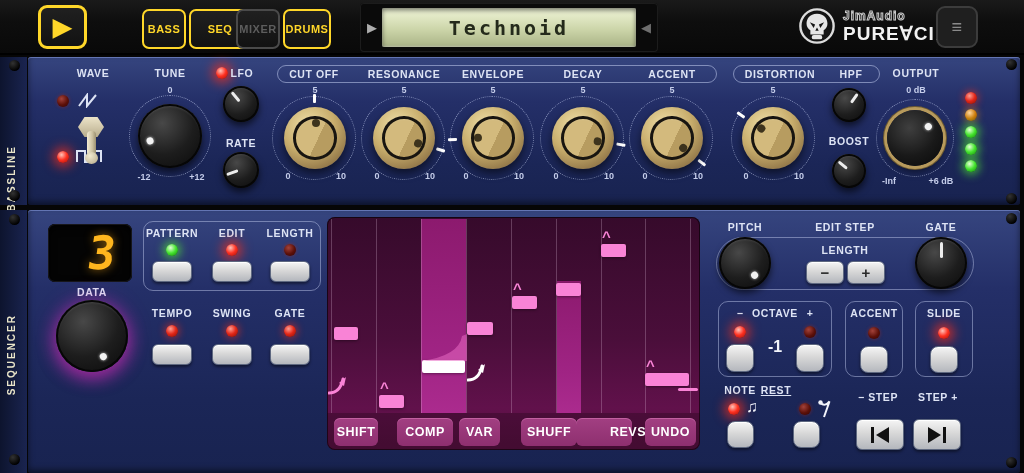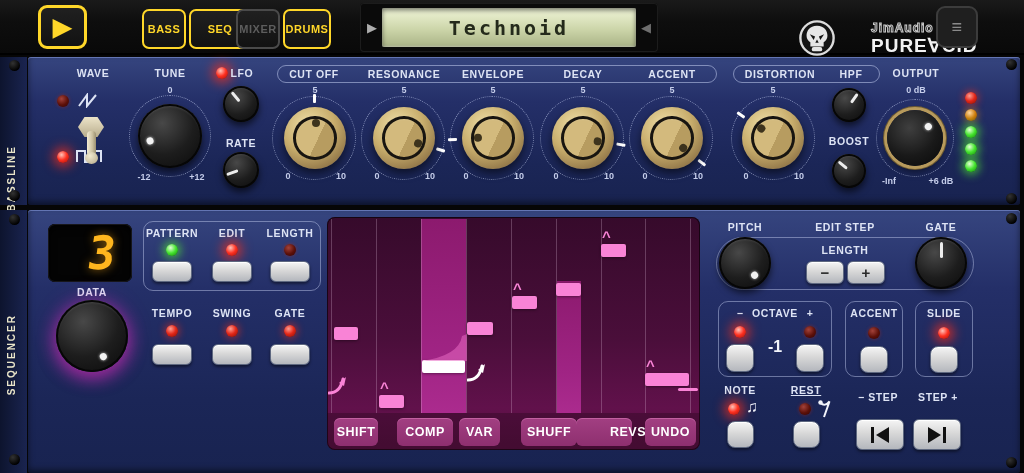--- a/index.html
+++ b/index.html
@@ -20,21 +20,21 @@
   .ybtn.disabled{border-color:#4a4a4a;color:#5d5d5d;}
   #play-btn{left:38px;top:5px;width:49px;height:44px;border-width:3px;border-radius:9px;font-size:24px;}
   #lcd{position:absolute;left:360px;top:3px;width:298px;height:49px;background:#0a0a0a;border-radius:4px;
        box-shadow:inset 0 0 0 1px #1c1c1c;}
   #lcd .arrow{position:absolute;top:0;height:100%;display:flex;align-items:center;font-size:13px;cursor:pointer;}
   #lcd-screen{position:absolute;left:22px;top:5px;width:254px;height:39px;border-radius:2px;
        background:linear-gradient(180deg,#f0f5d8,#ccd5a9 55%,#a9b386);
        box-shadow:inset 0 2px 5px rgba(0,0,0,.55),inset 0 -1px 2px rgba(255,255,255,.4);
        display:flex;align-items:center;justify-content:center;
        font-family:"DejaVu Sans Mono",monospace;font-size:20px;font-weight:bold;letter-spacing:3px;color:#242a1b;}
-  #brand{position:absolute;left:798px;top:19px;display:flex;align-items:center;gap:28px;}
+  #brand{position:absolute;left:798px;top:7px;display:flex;align-items:center;}
   #brand-text{margin-left:7px;line-height:1;}
   #brand-top{font-size:12px;font-weight:bold;letter-spacing:1px;color:transparent;
              -webkit-text-stroke:1px #c9c9c9;}
   #brand-bottom{font-size:19px;font-weight:bold;letter-spacing:1px;color:#f2f2f2;margin-top:2px;}
   #menu-btn{left:936px;top:6px;width:42px;height:42px;background:#1f1f1f;border:2px solid #3c3c3c;
             border-radius:9px;color:#8a8a8a;font-size:18px;}
 
   
   .strip{position:absolute;left:0;width:27px;background:linear-gradient(90deg,#0d142e,#1a2450);}
   .vlabel{position:absolute;left:6px;writing-mode:vertical-rl;transform:rotate(180deg);
@@ -421,21 +421,21 @@
   <div class="groupbox" style="left:915px;top:301px;width:58px;height:76px;"></div>
   <div class="lbl" style="left:904px;top:307px;width:80px;">SLIDE</div>
   <div class="led led-red-on" style="left:938px;top:327px;"></div>
   <div class="btn-gray" style="left:930px;top:346px;width:28px;height:27px;border-radius:8px;"></div>
 
   <div class="lbl" style="left:700px;top:384px;width:80px;">NOTE</div>
   <div class="led led-red-on" style="left:728px;top:403px;"></div>
   <div class="abs" style="left:746px;top:398px;font-size:16px;color:#f2f4fb;">♫</div>
   <div class="btn-gray" style="left:727px;top:421px;width:27px;height:27px;border-radius:8px;"></div>
 
-  <div class="lbl" style="left:766px;top:384px;width:80px;text-decoration:underline;">REST</div>
+  <div class="lbl" style="left:736px;top:384px;width:80px;text-decoration:underline;">REST</div>
   <div class="led led-red-dim" style="left:799px;top:403px;"></div>
   <svg class="abs" style="left:817px;top:398px;" width="15" height="20" viewBox="0 0 15 20">
     <circle cx="3.5" cy="4.5" r="2.2" fill="#f2f4fb"></circle>
     <path d="M3.5 5 Q8 9 12.5 3.5 L7 19" fill="none" stroke="#f2f4fb" stroke-width="2"></path>
   </svg>
   <div class="btn-gray" style="left:793px;top:421px;width:27px;height:27px;border-radius:8px;"></div>
 
   <div class="lbl" style="left:838px;top:391px;width:80px;">− STEP</div>
   <div class="lbl" style="left:898px;top:391px;width:80px;">STEP +</div>
   <div class="btn-gray" style="left:856px;top:419px;width:48px;height:31px;gap:2px;">

